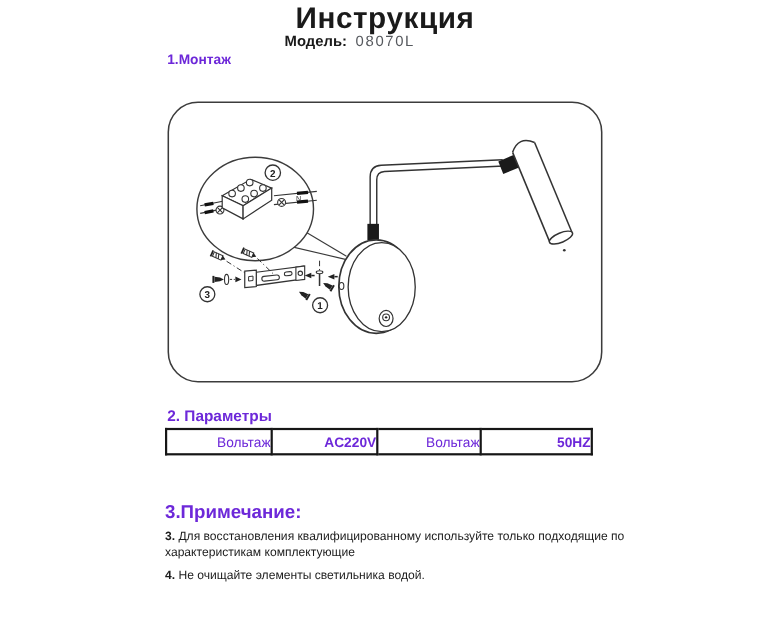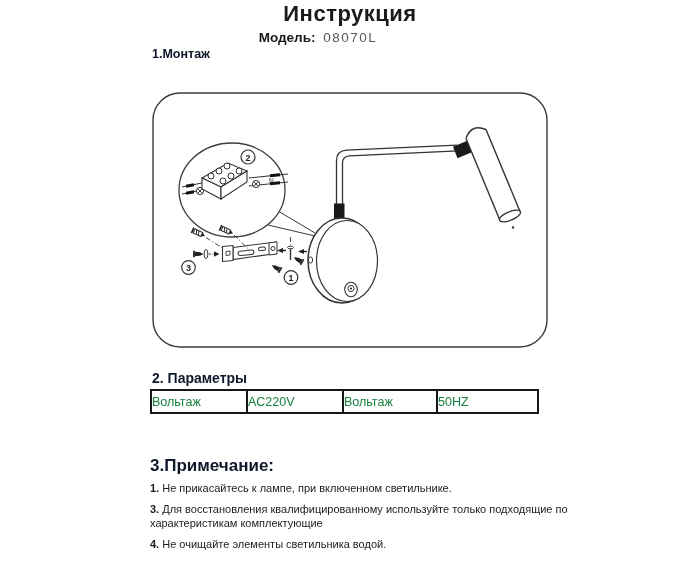--- a/index.html
+++ b/index.html
@@ -1,35 +1,35 @@
 <!DOCTYPE html>
 <html><head>
 <meta charset="utf-8">
 <style>
   html,body{margin:0;padding:0;background:#fff;}
   .page{position:relative;width:700px;height:583px;background:#fff;overflow:hidden;
         font-family:"Liberation Sans",sans-serif;color:#1a1a1a;}
   .doc-title{position:absolute;top:1px;left:0;width:700px;text-align:center;
-             font-size:22px;font-weight:bold;letter-spacing:.5px;}
+             font-size:27px;font-weight:bold;letter-spacing:.5px;}
   .model-line{position:absolute;top:30px;left:0;width:636px;text-align:center;font-size:13.5px;}
   .model-line .lbl{font-weight:bold;color:#1a1a1a;}
   .model-line .val{color:#56595e;letter-spacing:1.5px;margin-left:4px;}
-  .sec-heading{position:absolute;font-weight:bold;color:#0f172a;}
+  .sec-heading{position:absolute;font-weight:bold;color:#6d28d9;}
   .h-mount{left:152px;top:47px;font-size:12.5px;}
   .h-params{left:152px;top:370px;font-size:14px;}
   .h-notes{left:150px;top:456px;font-size:17px;}
   .diagram-wrap{position:absolute;left:150px;top:90px;width:400px;height:260px;}
   svg text{font-family:"Liberation Sans",sans-serif;}
   table.params{position:absolute;left:150px;top:389px;border-collapse:collapse;table-layout:fixed;}
-  table.params td{border:2px solid #161616;text-align:left;vertical-align:middle;
-                  font-size:12.5px;padding:0;color:#15803d;}
+  table.params td{border:2px solid #161616;text-align:right;vertical-align:middle;
+                  font-size:12.5px;padding:0;color:#6d28d9;}
   table.params tr.r1 td{height:21px;}
   table.params tr.r2 td{height:25px;}
   td.w1{width:94px;} td.w2{width:94px;} td.w3{width:92px;} td.w4{width:99px;margin-left:33px;}
-  td.v{font-weight:normal;font-size:13px;color:#111;}
+  td.v{font-weight:bold;font-size:13px;color:#111;}
   td.left{text-align:left;padding-left:24px;}
   .notes{position:absolute;left:150px;top:481px;width:480px;}
   .notes p{margin:0 0 7px 0;font-size:11px;line-height:14px;color:#1c1c1c;}
   .notes b{margin-right:3px;}
   .notes .txt{white-space:pre-line;}
 </style>
 </head>
 <body>
 
 <div class="page">
@@ -192,19 +192,18 @@
       <td class="w2 v">AC220V</td>
       <td class="w3">Вольтаж</td>
       <td class="w4 v">50HZ</td>
     </tr>
   </tbody>
     </table>
 
   <div class="sec-heading h-notes">3.Примечание:</div>
 
   <div class="notes">
-    <p><b>1.</b><span class="txt">Не прикасайтесь к лампе, при включенном светильнике.</span></p>
     <p><b>3.</b><span class="txt">Для восстановления квалифицированному используйте только подходящие по
 характеристикам комплектующие</span></p>
     <p><b>4.</b><span class="txt">Не очищайте элементы светильника водой.</span></p>
   </div>
 
 </div>
 
 </body></html>

